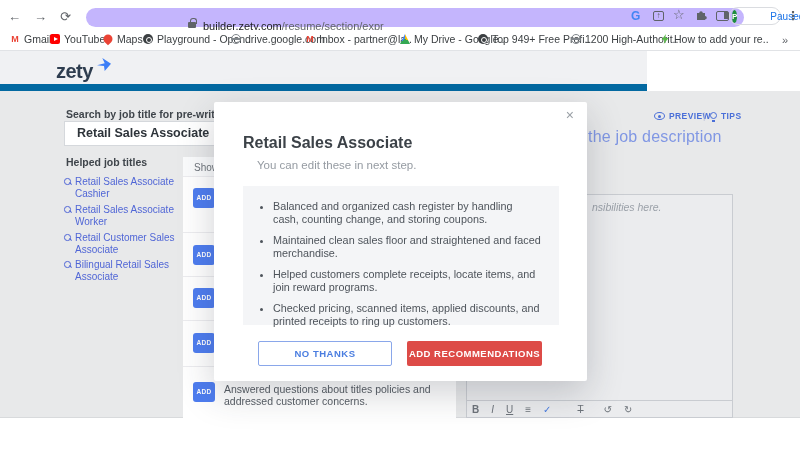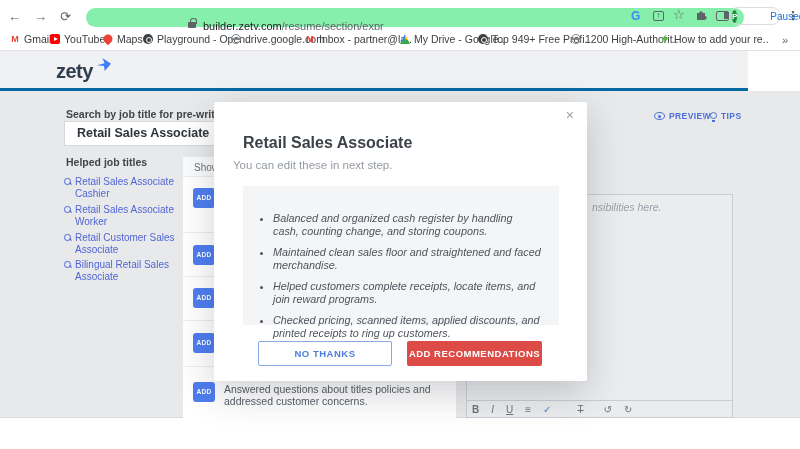--- a/index.html
+++ b/index.html
@@ -4,21 +4,21 @@
 <style>
   * { margin:0; padding:0; box-sizing:border-box; }
   html,body { width:800px; height:449px; background:#fff; overflow:hidden;
     font-family:"Liberation Sans","DejaVu Sans",sans-serif; }
   .abs { position:absolute; }
   #stage { position:relative; width:800px; height:449px; background:#fff; }
 
   
   #chrome-toolbar { left:0; top:0; width:800px; height:30px; background:#fff; }
   .nav-glyph { position:absolute; top:9px; font-size:13px; color:#5f6368; cursor:pointer; }
-  #addr-pill { left:86px; top:8px; width:658px; height:19px; background:#86efac; border-radius:10px; }
+  #addr-pill { left:86px; top:8px; width:658px; height:19px; background:#c4b5fd; border-radius:10px; }
   .lock { left:102px; top:14px; width:8px; height:6px; background:#5f6368; border-radius:1px; }
   .lock:before { content:''; position:absolute; top:-4px; left:1.5px; width:5px; height:5px;
     border:1.4px solid #5f6368; border-bottom:none; border-radius:3px 3px 0 0; }
   #url { left:117px; top:12px; font-size:11px; color:#202124; }
   #url .path { color:#5f6368; }
   .tb-ico { position:absolute; top:9px; font-size:12px; color:#5f6368; }
   .g-ico { color:#4285f4; font-weight:bold; }
   .share-box { top:11px; width:11px; height:10px; border:1.4px solid #5f6368; border-radius:2px;
     font-size:8px; color:#5f6368; text-align:center; line-height:8px; }
   .panel-ico { top:11px; width:13px; height:10px; border:1.5px solid #5f6368; border-radius:2px; }
@@ -44,21 +44,21 @@
     border:1px solid #fff; border-radius:50%; }
   .fav-globe { border:1.2px solid #80868b; border-radius:50%; }
   .fav-globe:after { content:''; position:absolute; left:0px; top:3.4px; width:7.6px; height:1.2px; background:#80868b; }
   .fav-drive { background:conic-gradient(#fbbc04 0 33%, #34a853 0 66%, #4285f4 0);
     clip-path:polygon(50% 0,100% 100%,0 100%); }
   .fav-bolt { background:#57bb46; clip-path:polygon(60% 0,15% 58%,45% 58%,38% 100%,85% 40%,52% 40%); }
   #bm-overflow { left:782px; top:4px; font-size:11px; color:#5f6368; cursor:pointer; }
   #bm-divider { left:0; top:50px; width:800px; height:1px; background:#e1e3e6; }
 
   
-  #site-header { left:0; top:51px; width:748px; height:40px; background:#f0f1f3; border-bottom:3px solid #0369a1; }
+  #site-header { left:0; top:51px; width:647px; height:40px; background:#f0f1f3; border-bottom:7px solid #0369a1; }
   #logo { left:56px; top:60px; font-size:20px; font-weight:bold; color:#2e3d4f; letter-spacing:-.5px; cursor:pointer; }
   #logo-arrow { left:97px; top:58px; width:14px; height:13px; background:#3d7ef7;
     clip-path:polygon(0 55%,55% 40%,38% 0,100% 45%,55% 100%,50% 62%); }
   #steps { left:345px; top:66px; display:flex; align-items:center; gap:7px; }
   .step { display:flex; align-items:center; gap:4px; cursor:pointer; }
   .step .circ { width:11px; height:11px; border-radius:50%; font-size:7px; font-weight:bold;
     text-align:center; line-height:11px; flex:none; }
   .step .slbl { font-size:7.5px; font-weight:bold; letter-spacing:.4px; white-space:nowrap; }
   .step.done .circ { background:#2ba153; color:#fff; }
   .step.active .circ { border:1px solid #2ba153; color:#2ba153; line-height:9px; }
@@ -108,23 +108,23 @@
   .ed-ico.b { font-weight:bold; } .ed-ico.i { font-style:italic; } .ed-ico.u { text-decoration:underline; }
   .ed-ico.spell { color:#4a7de0; font-weight:bold; }
   .ed-ico.strike { text-decoration:line-through; }
 
   
   #modal { left:214px; top:102px; width:373px; height:279px; background:#fff; border-radius:2px;
     box-shadow:0 12px 36px rgba(40,45,60,.22); z-index:50; }
   #modal-close { right:13px; top:5px; position:absolute; font-size:14px; color:#9aa0a6; cursor:pointer; }
   #modal-t1 { left:29px; top:13px; font-size:16px; color:#474d54; }
   #modal-t2 { left:29px; top:32px; font-size:16px; font-weight:bold; color:#3c4248; }
-  #modal-sub { left:19px; top:57px; font-size:11.5px; color:#959ba2;text-align:center; }
+  #modal-sub { left:43px; top:57px; font-size:11.5px; color:#959ba2;text-align:center; }
   #modal-box { left:29px; top:84px; width:316px; height:139px; background:#f4f5f7; }
-  #modal-box ul { margin:26px 0 0 30px;font-style:italic; }
+  #modal-box ul { margin:14px 0 0 30px; }
   #modal-box li { width:268px; font-size:10.8px; color:#4e545b; line-height:12.5px; margin-bottom:9px; }
   #btn-nothanks { left:44px; top:239px; width:134px; height:25px; background:#fff; border:1px solid #8aa7ea;
     border-radius:2px; color:#4a7de0; font-size:9.5px; font-weight:bold; letter-spacing:.5px;
     text-align:center; line-height:23px; cursor:pointer; }
   #btn-addrec { left:193px; top:239px; width:135px; height:25px; background:#dd4b47; border-radius:2px;
     color:#fff; font-size:9.5px; font-weight:bold; letter-spacing:.5px; text-align:center; line-height:25px; cursor:pointer; }
 </style>
 </head>
 <body>
 
@@ -274,20 +274,21 @@
 
     <div class="abs pv-row" style="left:654px">
       <span class="eye"></span>
       <span class="pv-txt">PREVIEW</span>
     </div>
     <span class="abs pv-sep" style="left:703px;top:20px">|</span>
     <div class="abs pv-row" style="left:710px">
       <span class="bulb"></span>
       <span class="pv-txt">TIPS</span>
     </div>
+    <div class="abs" id="editor-heading">the job description</div>
     <div class="abs" id="textarea-box"></div>
     <div class="abs" id="placeholder-frag">nsibilities here.</div>
     <div class="abs" id="editor-toolbar">
       <span class="ed-ico b">B</span>
       <span class="ed-ico i">I</span>
       <span class="ed-ico u">U</span>
       <span class="ed-ico">≡</span>
       <span class="ed-ico spell">✓</span>
       <span class="ed-ico strike" style="margin-left:14px">T</span>
       <span class="ed-ico" style="margin-left:8px">↺</span>

